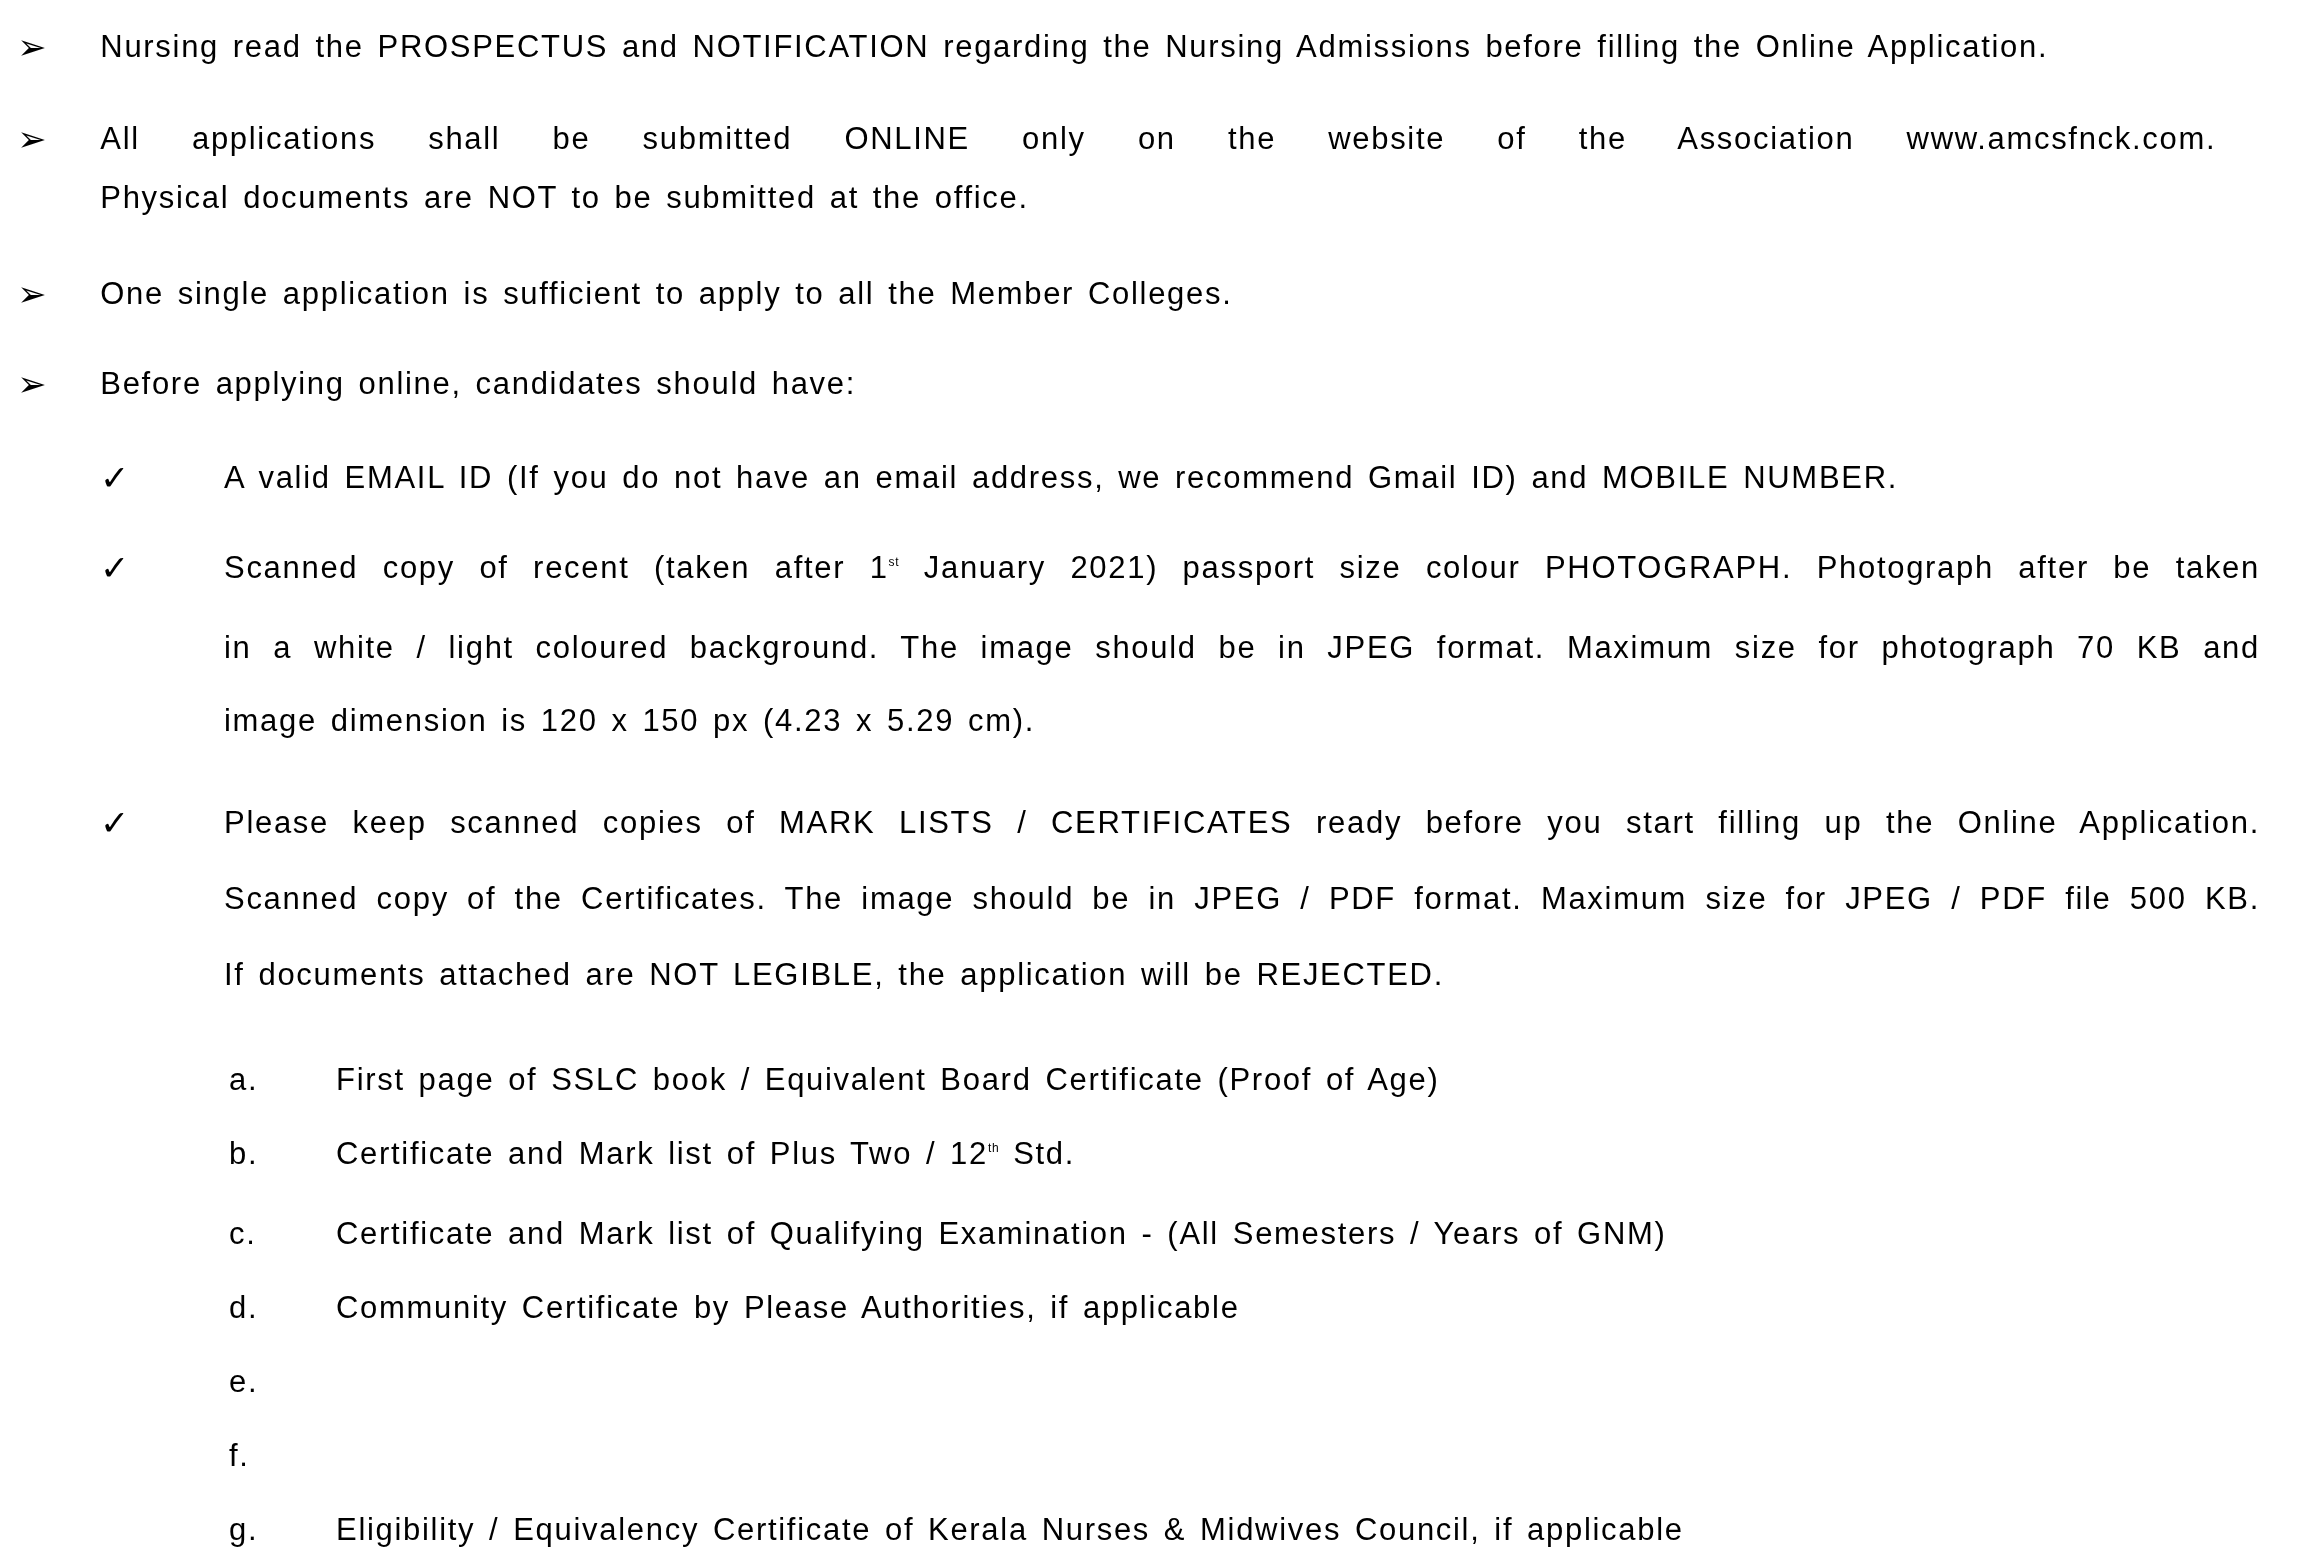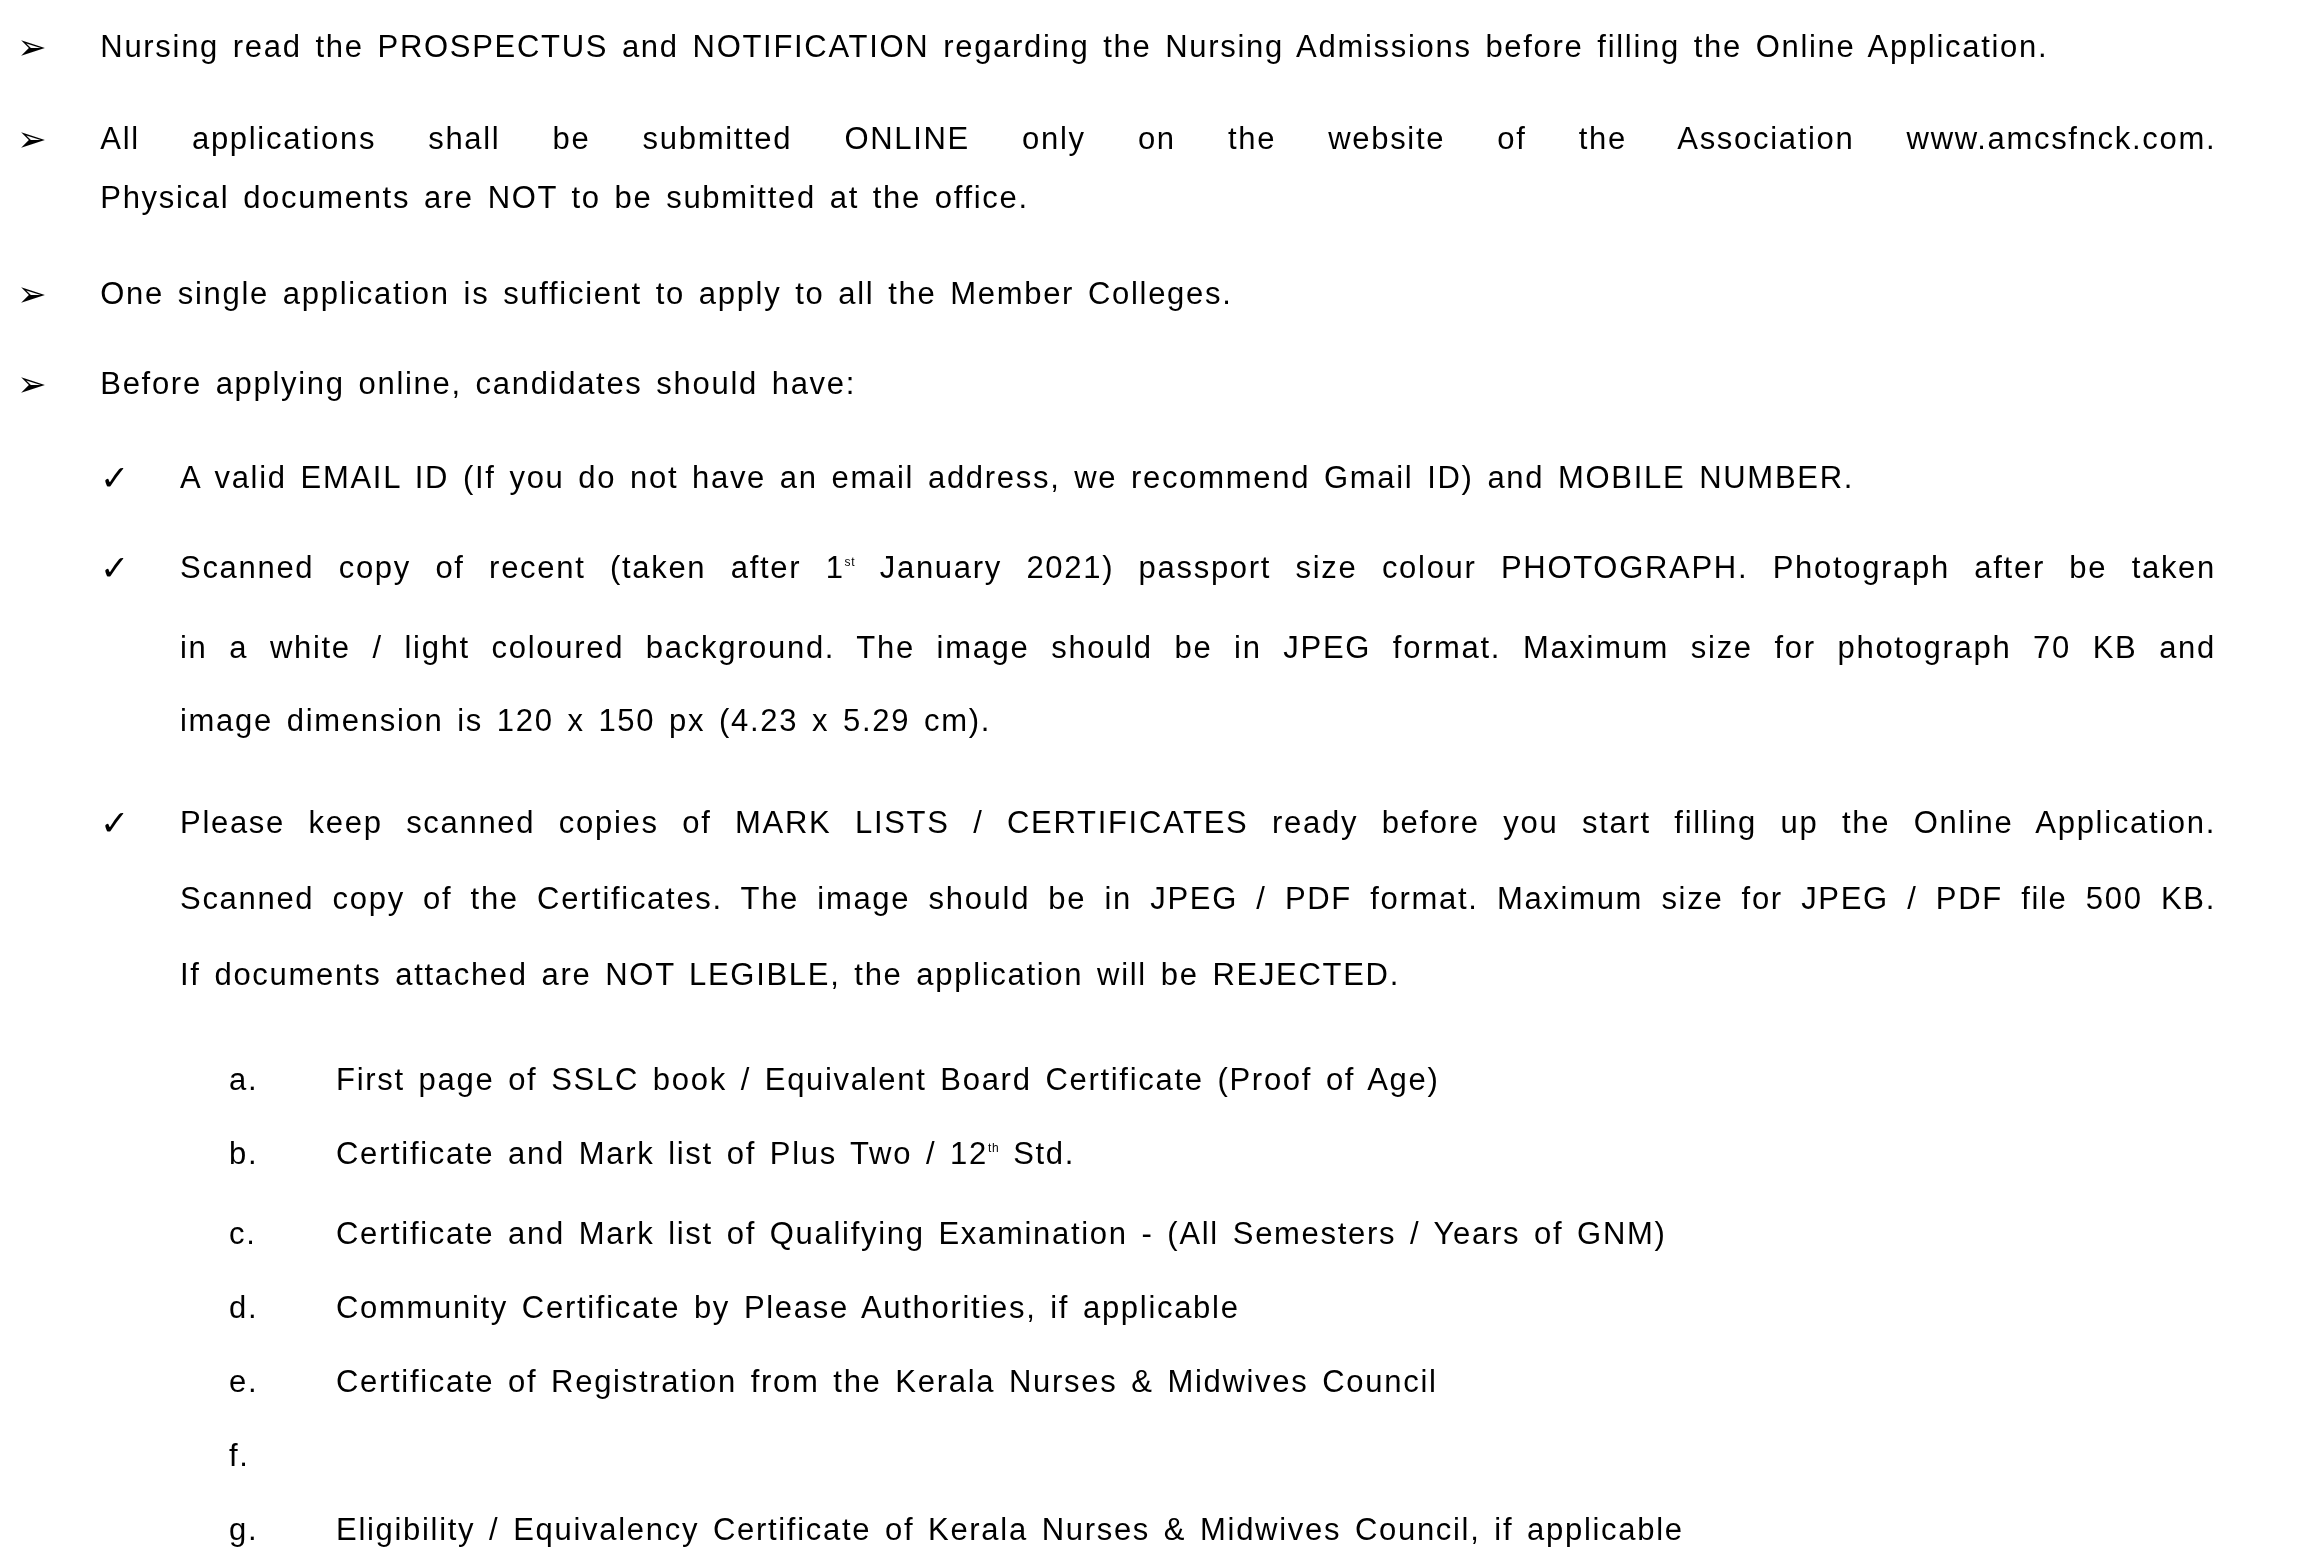--- a/index.html
+++ b/index.html
@@ -18,21 +18,21 @@
   .row { display: flex; align-items: flex-start; box-sizing: border-box; }
   .marker { flex: 0 0 auto; line-height: 73px; }
   .content { flex: 0 0 auto; }
 
   .level1 { padding-left: 17.3px; }
   .level1 .marker { width: 83px; }
   .level1 .content { width: 2116px; }
 
   .level2 { padding-left: 100px; }
   .level2 .marker { width: 80px; }
-  .level2 .content { width: 2036px; }
+  .level2 .content { width: 2036px; margin-left: 44px; }
 
   .level3 { padding-left: 229px; }
   .level3 .marker { width: 69px; }
   .level3 .content { width: 1918px; margin-left: 38px; }
 
   .line, .jline { line-height: 73px; }
   .jline { text-align: justify; text-align-last: justify; }
 
   .arrow { font-size: 35px; }
   .check { font-size: 35px; }
@@ -135,23 +135,20 @@
 
   <div class="row level3 letter">
     <div class="marker">d.</div>
     <div class="content">
       <div class="line"><span>Community Certificate by Please Authorities</span><span class="b">, if applicable</span></div>
     </div>
   </div>
 
   <div class="row level3 letter">
     <div class="marker">e.</div>
-    <div class="content">
-      <div class="line"><span>Certificate of Registration from the Kerala Nurses &amp; Midwives Council</span></div>
-    </div>
   </div>
 
   <div class="row level3 letter">
     <div class="marker">f.</div>
   </div>
 
   <div class="row level3 letter">
     <div class="marker">g.</div>
     <div class="content">
       <div class="line"><span>Eligibility / Equivalency Certificate of Kerala Nurses &amp; Midwives Council, </span><span class="b">if applicable</span></div>

